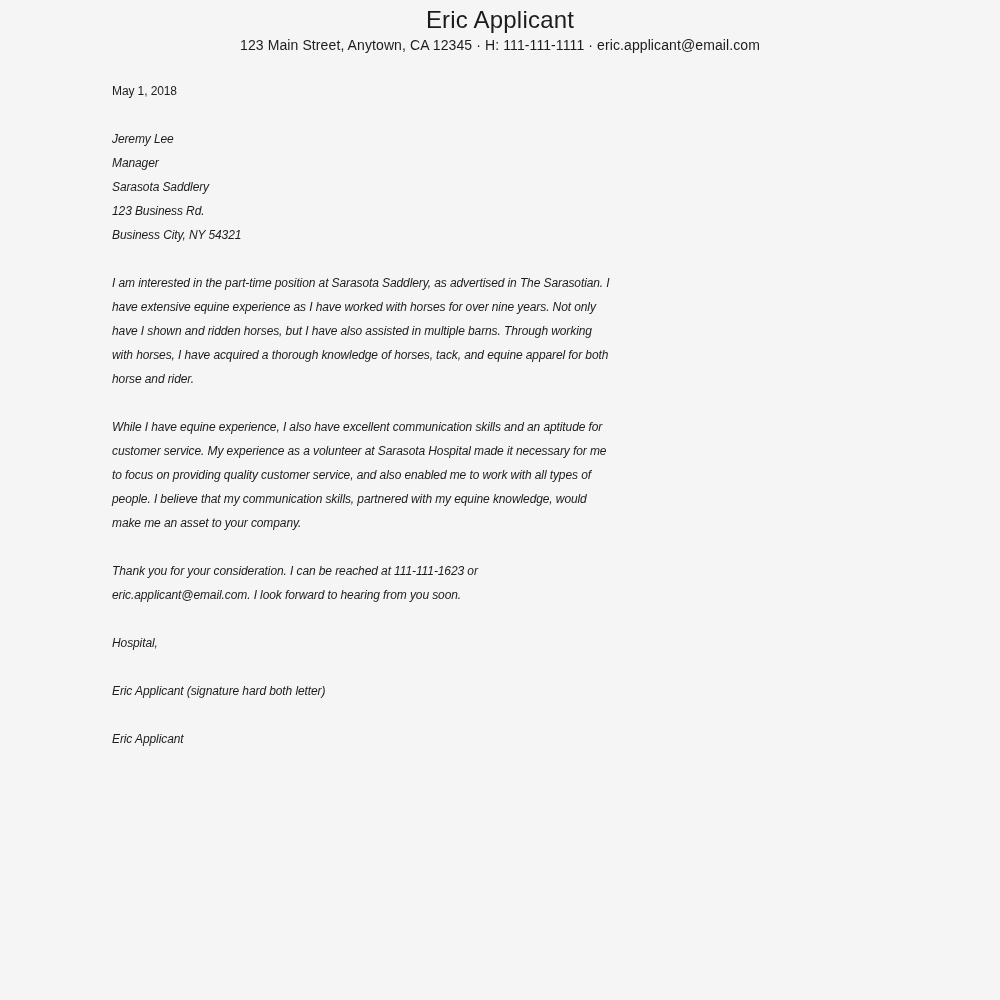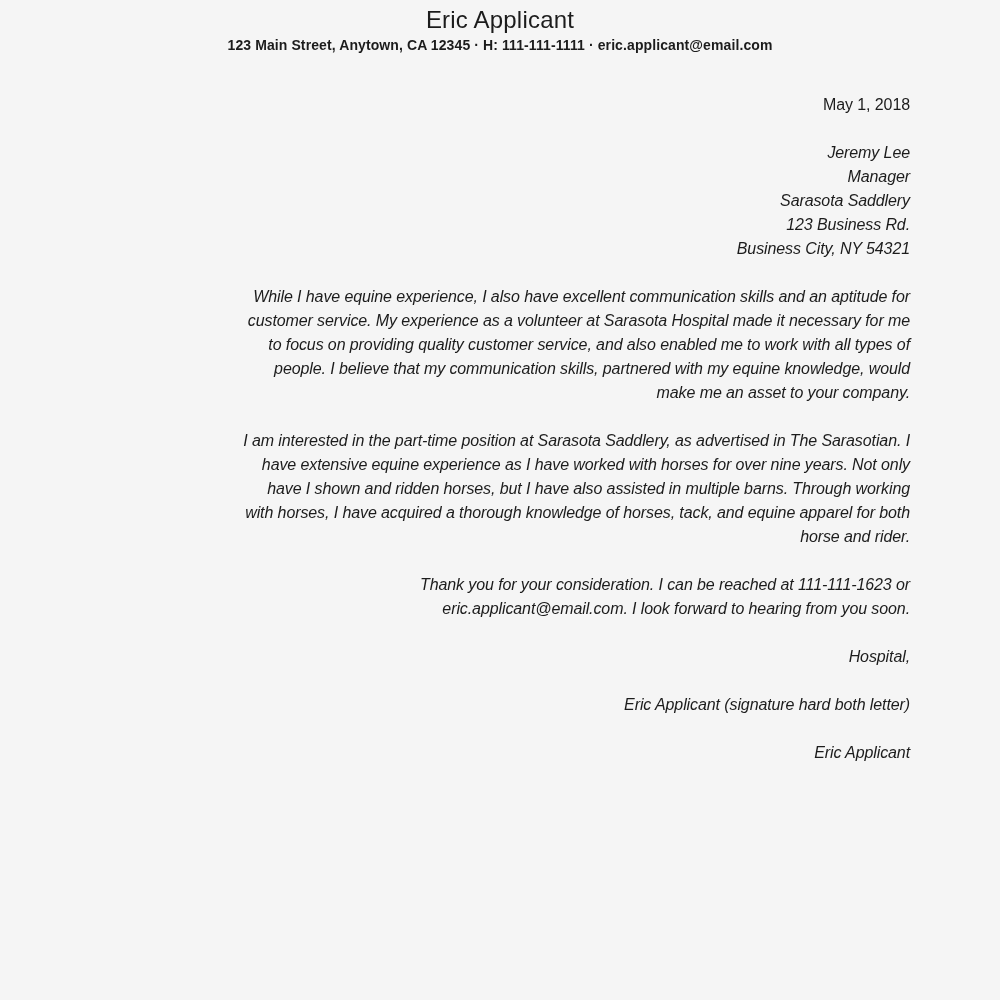--- a/index.html
+++ b/index.html
@@ -25,30 +25,29 @@
     text-align: center;
     padding-top: 5px;
   }
   .letterhead-name {
     font-size: 24px;
     line-height: 30px;
     letter-spacing: 0.2px;
   }
   .letterhead-contact {
     font-size: 14px;
-    font-weight: bold;
+    font-weight: normal;
     line-height: 20px;
     letter-spacing: 0.1px;
   }
   .letter {
-    margin: 38px 90px 0 112px;
+    margin: 24px 90px 0 112px;
     max-width: 800px;
-    font-size: 16px;
+    font-size: 12px;
     line-height: 24px;
-    text-align: right;
   }
   .block {
     margin: 0;
     white-space: pre-line; 
     letter-spacing: -0.1px;
   }
   .block + .block {
     margin-top: 24px; 
     font-style: italic;
   }
@@ -66,31 +65,31 @@
   <main class="letter">
     <div class="block">May 1, 2018</div>
 
     <div class="block">Jeremy Lee
 Manager
 Sarasota Saddlery
 123 Business Rd.
 Business City, NY 54321</div>
 
 
+    <p class="block">I am interested in the part-time position at Sarasota Saddlery, as advertised in The Sarasotian. I
+have extensive equine experience as I have worked with horses for over nine years. Not only
+have I shown and ridden horses, but I have also assisted in multiple barns. Through working
+with horses, I have acquired a thorough knowledge of horses, tack, and equine apparel for both
+horse and rider.</p>
+
     <p class="block">While I have equine experience, I also have excellent communication skills and an aptitude for
 customer service. My experience as a volunteer at Sarasota Hospital made it necessary for me
 to focus on providing quality customer service, and also enabled me to work with all types of
 people. I believe that my communication skills, partnered with my equine knowledge, would
 make me an asset to your company.</p>
-
-    <p class="block">I am interested in the part-time position at Sarasota Saddlery, as advertised in The Sarasotian. I
-have extensive equine experience as I have worked with horses for over nine years. Not only
-have I shown and ridden horses, but I have also assisted in multiple barns. Through working
-with horses, I have acquired a thorough knowledge of horses, tack, and equine apparel for both
-horse and rider.</p>
 
     <p class="block">Thank you for your consideration. I can be reached at 111-111-1623 or
 eric.applicant@email.com. I look forward to hearing from you soon.</p>
 
     <div class="block">Hospital,</div>
 
     <div class="block">Eric Applicant (signature hard both letter)</div>
 
     <div class="block">Eric Applicant</div>
   </main>

